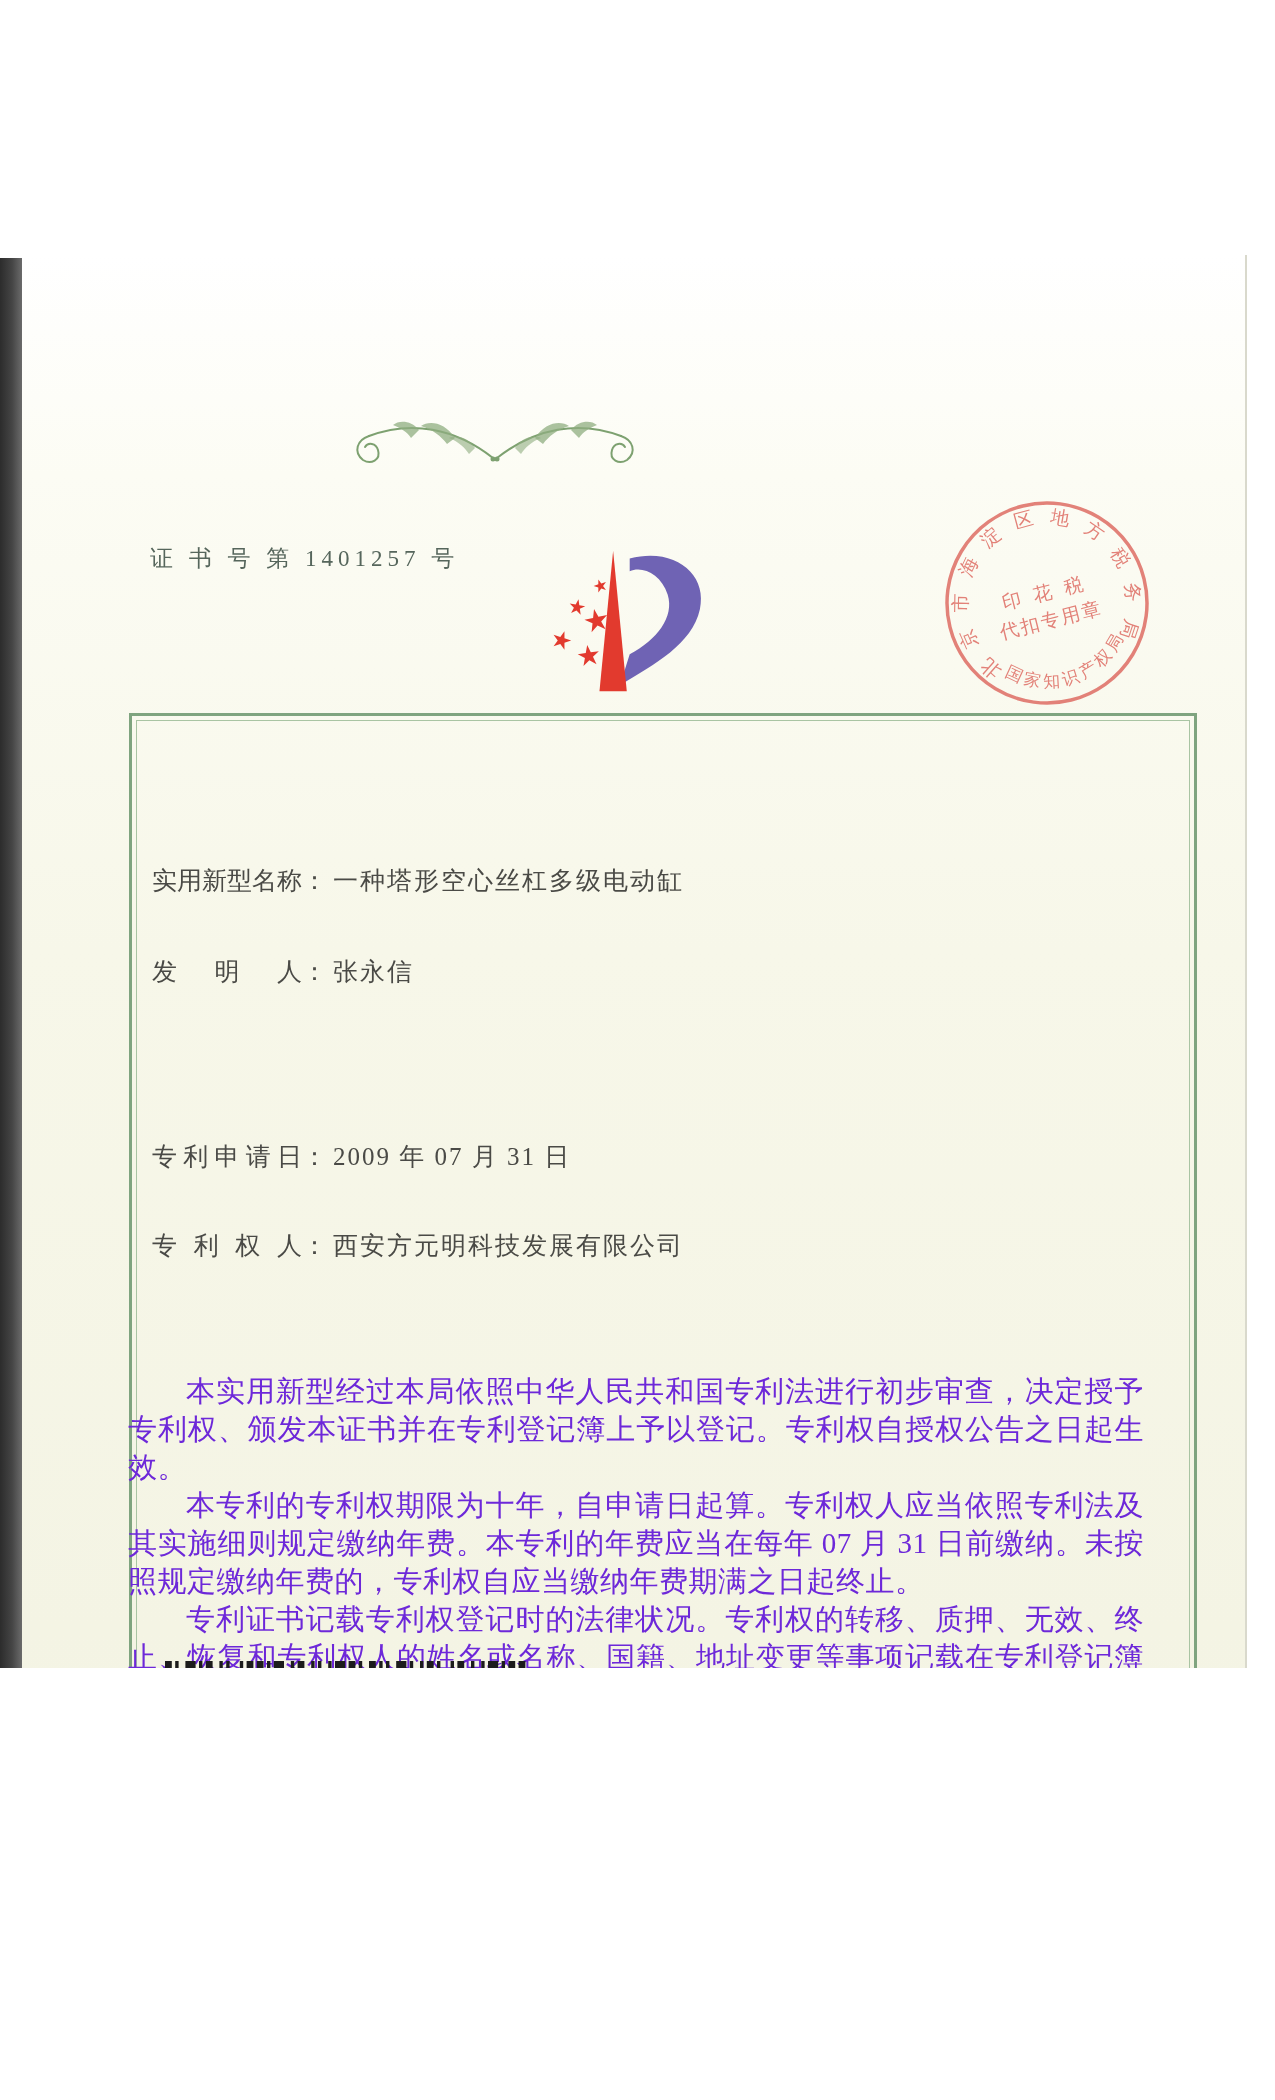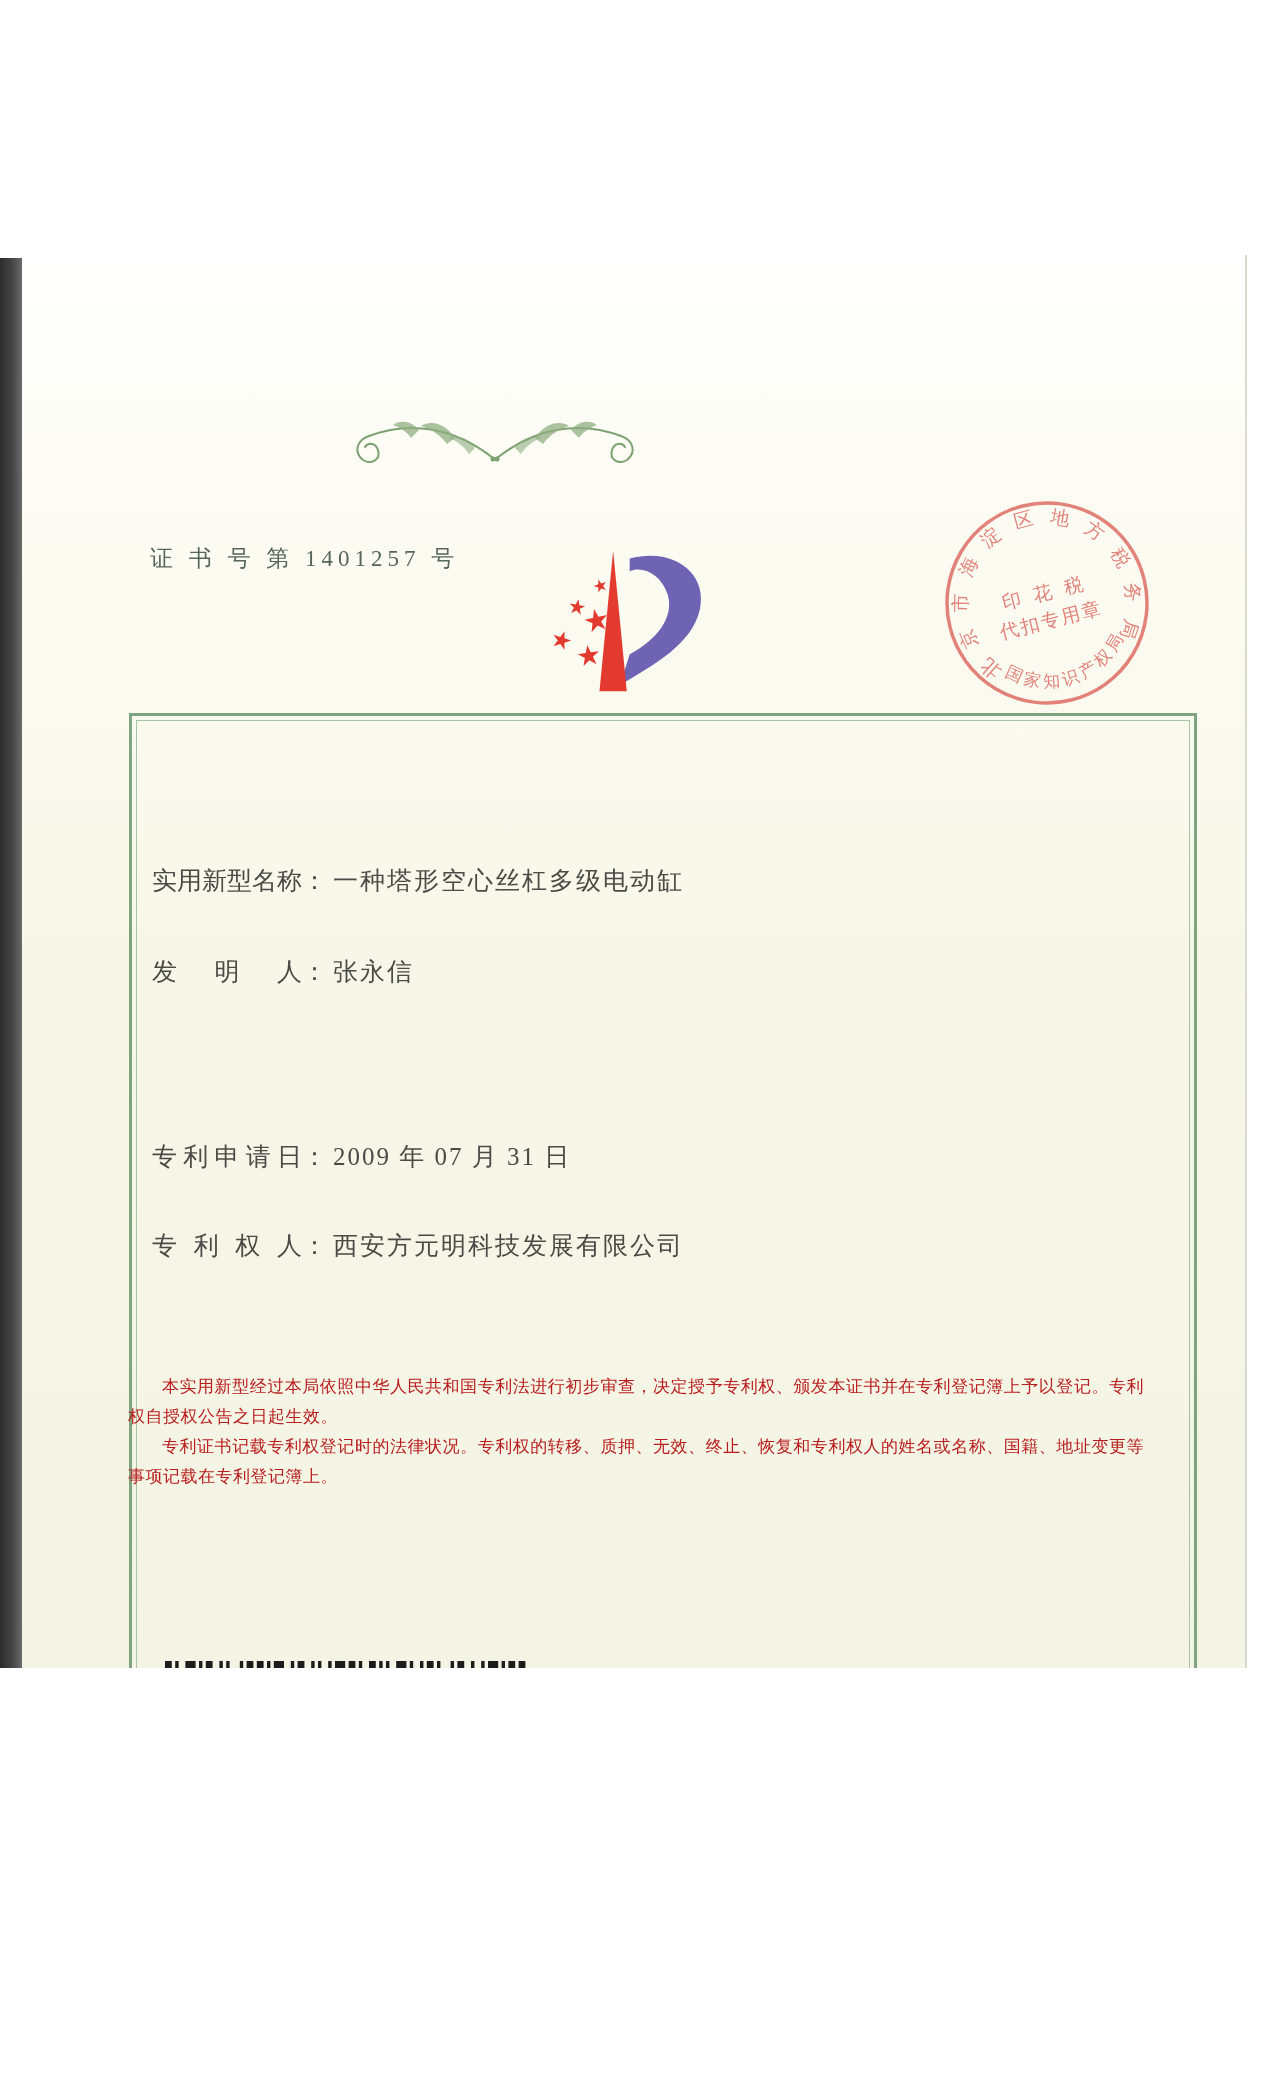--- a/index.html
+++ b/index.html
@@ -21,22 +21,22 @@
   .cert-no{position:absolute;left:150px;top:543px;font-size:23px;letter-spacing:5px;color:#56665c;}
   
   .title{position:absolute;left:0;top:703px;width:100%;text-align:center;
          font-size:56px;font-weight:700;letter-spacing:12px;color:#3d3d3d;}
   
   .field{position:absolute;left:152px;font-size:25px;color:#4a4a46;line-height:34px;white-space:nowrap;}
   .field .fl{display:inline-block;width:150px;text-align:justify;text-align-last:justify;}
   .field .sep{display:inline-block;margin-right:6px;}
   .field .fv{letter-spacing:2px;margin-top:9px;}
   
-  .paras{position:absolute;left:128px;top:1372px;width:1016px;font-size:17px;line-height:30px;
-         color:#b91c1c;letter-spacing:0.5px;text-align:justify;}
+  .paras{position:absolute;left:128px;top:1372px;width:1016px;font-size:29px;line-height:38px;
+         color:#6d28d9;letter-spacing:0.5px;text-align:justify;}
   .paras p{margin:0;text-indent:2em;}
   
   .barcode{position:absolute;left:162px;top:1661px;}
   
   .sig-label{position:absolute;left:244px;top:1798px;font-size:27px;letter-spacing:8px;color:#4c1d95;}
   .sig-svg{position:absolute;left:315px;top:1752px;}
   
   .seal{position:absolute;left:758px;top:1676px;}
   .seal-date{position:absolute;left:786px;top:1876px;font-size:27px;letter-spacing:2px;color:#d14a3d;}
   
@@ -146,20 +146,21 @@
   </div>
   <div class="field" style="top:1140px;">
     <span class="fl">专利申请日</span><span class="sep">：</span><span class="fv">2009 年 07 月 31 日</span>
   </div>
   <div class="field" style="top:1229px;">
     <span class="fl">专利权人</span><span class="sep">：</span><span class="fv">西安方元明科技发展有限公司</span>
   </div>
 
   <div class="paras">
     <p>本实用新型经过本局依照中华人民共和国专利法进行初步审查，决定授予专利权、颁发本证书并在专利登记簿上予以登记。专利权自授权公告之日起生效。</p>
+    <p>本专利的专利权期限为十年，自申请日起算。专利权人应当依照专利法及其实施细则规定缴纳年费。本专利的年费应当在每年 07 月 31 日前缴纳。未按照规定缴纳年费的，专利权自应当缴纳年费期满之日起终止。</p>
     <p>专利证书记载专利权登记时的法律状况。专利权的转移、质押、无效、终止、恢复和专利权人的姓名或名称、国籍、地址变更等事项记载在专利登记簿上。</p>
   </div>
 
   <svg id="barcode" class="barcode" width="392" height="38" viewBox="0 0 392 38">
       <rect x="3" y="0" width="6.8" height="36" fill="#1c1c1c"></rect>
       <rect x="13.200000000000001" y="0" width="3.4" height="36" fill="#1c1c1c"></rect>
       <rect x="23.400000000000002" y="0" width="10.2" height="36" fill="#1c1c1c"></rect>
       <rect x="37" y="0" width="3.4" height="36" fill="#1c1c1c"></rect>
       <rect x="43.8" y="0" width="6.8" height="36" fill="#1c1c1c"></rect>
       <rect x="57.39999999999999" y="0" width="3.4" height="36" fill="#1c1c1c"></rect>

